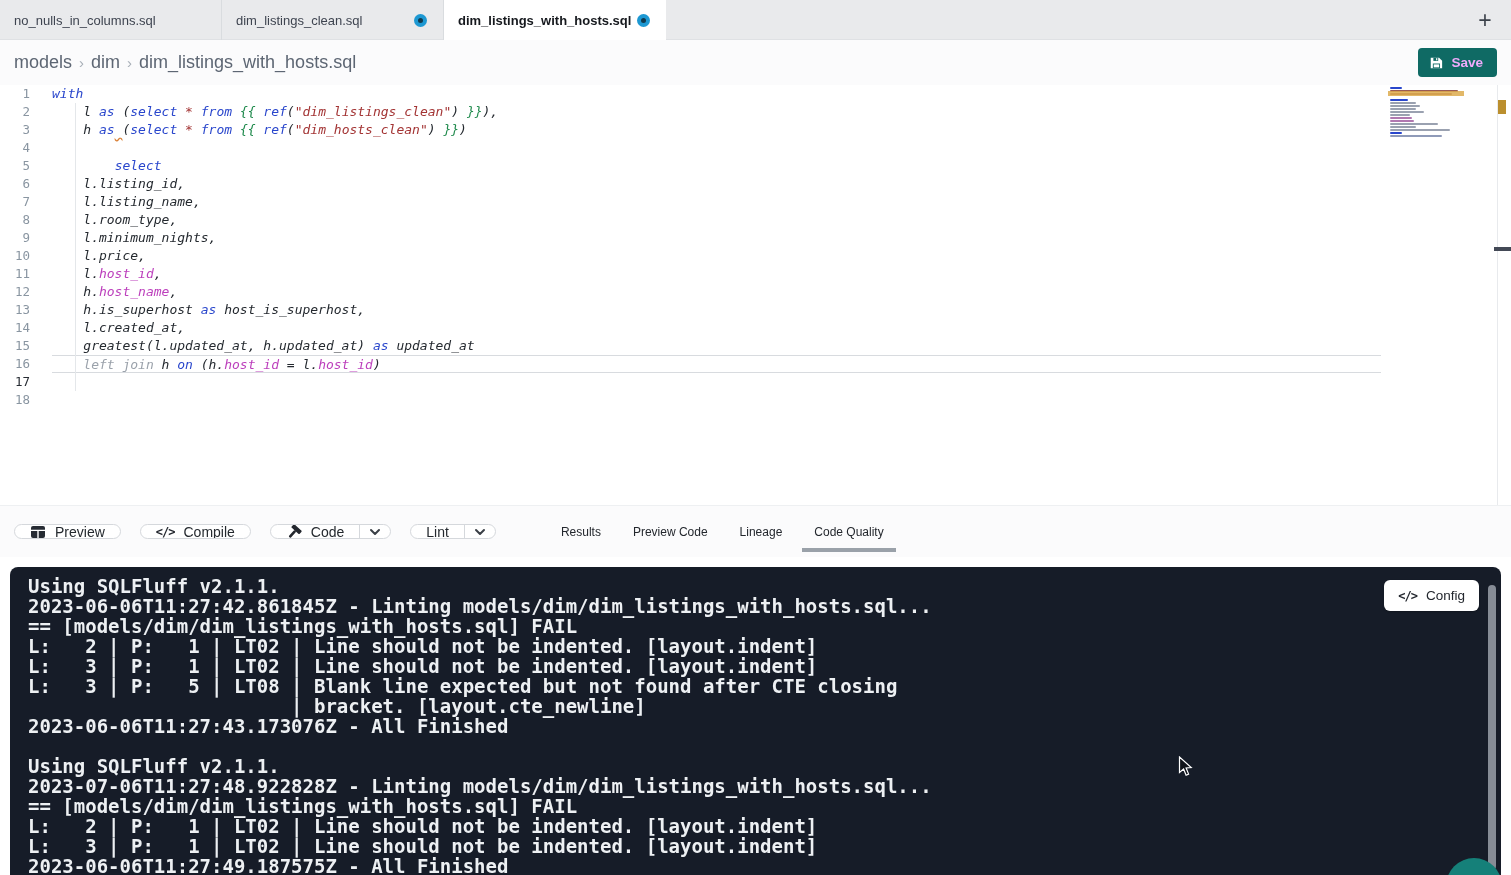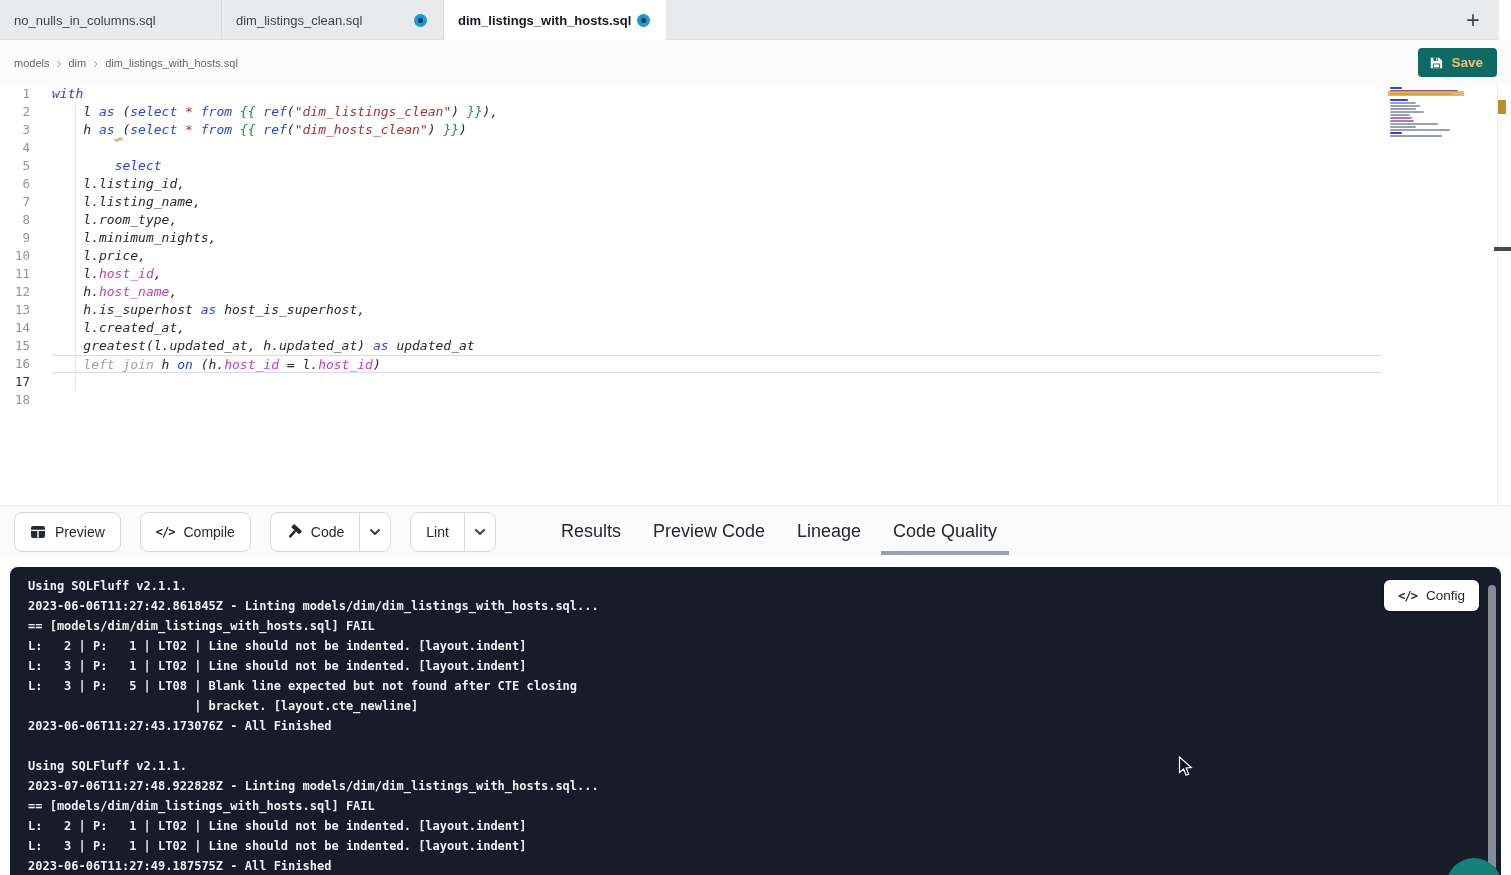--- a/index.html
+++ b/index.html
@@ -1,43 +1,43 @@
 <!DOCTYPE html>
 <html><head>
 <meta charset="utf-8">
 <style>
   * { margin:0; padding:0; box-sizing:border-box; }
   html,body { width:1511px; height:875px; overflow:hidden; background:#fff;
     font-family:"Liberation Sans", sans-serif; }
   .screen { position:relative; width:1511px; height:875px; overflow:hidden; }
 
   
-  .tabbar { position:absolute; top:0; left:0; right:12px; height:40px;
+  .tabbar { position:absolute; top:0; left:0; right:0; height:40px;
     background:#e9eaec; border-bottom:1px solid #dfe1e4; display:flex; }
   .tab { width:222px; height:40px; display:flex; align-items:center;
     padding:0 16px 0 14px; font-size:13px; color:#3e4450; cursor:pointer;
     border-right:1px solid #d9dcdf; white-space:nowrap; overflow:hidden; }
   .tab .tab-lbl { overflow:hidden; text-overflow:ellipsis; }
   .tab.active { background:#ffffff; border-right:none; font-weight:700; color:#15181d;
     height:41px; }
   .mod-dot { margin-left:auto; width:13px; height:13px; border-radius:50%;
     background:#1d98d2; flex:none; position:relative; }
   .mod-dot::after { content:''; position:absolute; left:4px; top:4px; width:5px; height:5px;
     border-radius:50%; background:#103a4e; }
   .new-tab { position:absolute; right:13px; top:7px; width:26px; height:26px;
     display:flex; align-items:center; justify-content:center; font-size:23px;
     font-weight:300; color:#3c424b; cursor:pointer; }
 
   
   .crumbbar { position:absolute; top:40px; left:0; right:0; height:45px;
     background:#fbfbfc; display:flex; align-items:center; padding:0 14px; }
-  .crumb { font-size:11px; color:#5d6673; }
+  .crumb { font-size:18px; color:#5d6673; }
   .crumb-sep { font-size:15px; color:#a7aeb7; margin:0 7px; line-height:1; }
   .save-btn { position:absolute; right:14px; top:8px; height:29px; padding:0 14px 0 11px;
-    background:#0f6a64; color:#fdba74; border:none; border-radius:4px; font-size:13.5px;
+    background:#0f6a64; color:#f0abfc; border:none; border-radius:4px; font-size:13.5px;
     font-weight:700; display:flex; align-items:center; gap:8px; cursor:pointer;
     font-family:"Liberation Sans",sans-serif; }
 
   
   .editor { position:absolute; top:85px; left:0; right:0; height:420px; background:#fff;
     display:flex; }
   .gutter { width:38px; padding-right:8px; flex:none; }
   .ln { height:18px; line-height:18px; text-align:right; font-size:12.5px;
     color:#8995a1; font-family:"DejaVu Sans Mono", monospace; }
   .ln.active { color:#272c33; }
@@ -66,38 +66,38 @@
     background:#e8eaed; }
   .marker-warn { position:absolute; left:1498px; top:100px; width:8px; height:14px;
     background:#bb8f2e; }
   .marker-dark { position:absolute; left:1494px; top:247px; width:17px; height:4px;
     background:#434956; }
 
   
   .toolbar { position:absolute; top:505px; left:0; right:0; height:52px;
     background:#fbfbfc; border-top:1px solid #eef0f2; display:flex; align-items:center;
     padding-left:14px; }
-  .btn { height:40px; background:#fff; border:1px solid #d5d8dc; border-radius:8px;
+  .btn { height:15px; background:#fff; border:1px solid #d5d8dc; border-radius:8px;
     display:flex; align-items:center; font-size:14px; color:#24292e; cursor:pointer;
     margin-right:19px; overflow:hidden; }
   .btn .seg { display:flex; align-items:center; gap:9px; padding:0 15px; height:100%; }
   .btn .chev { width:31px; height:100%; display:flex; align-items:center;
     justify-content:center; border-left:1px solid #d5d8dc; }
   .icon-code { font-family:"DejaVu Sans Mono", monospace; font-size:12px; font-weight:700;
     color:#23272e; letter-spacing:-1px; }
   .panel-tabs { display:flex; gap:32px; margin-left:46px; height:100%; align-items:center; }
-  .ptab { position:relative; font-size:18px; color:#23272d; cursor:pointer;
+  .ptab { position:relative; font-size:12px; color:#23272d; cursor:pointer;
     white-space:nowrap; }
   .ptab.active::after { content:''; position:absolute; left:-12px; right:-12px;
     bottom:-13px; height:4px; background:#9aa1a9; }
 
   
   .terminal { position:absolute; top:567px; left:10px; width:1491px; height:320px;
     background:#161c28; border-radius:8px; padding:9px 18px; overflow:hidden; }
-  .tline { white-space:pre; font-family:"DejaVu Sans Mono", monospace; font-size:12px;
+  .tline { white-space:pre; font-family:"DejaVu Sans Mono", monospace; font-size:19px;
     line-height:20px; font-weight:700; color:#edf0f3; }
   .config-btn { position:absolute; top:13px; right:22px; height:31px; padding:0 14px;
     background:#fff; border:none; border-radius:6px; font-size:13.5px; color:#23272e;
     display:flex; align-items:center; gap:9px; cursor:pointer;
     font-family:"Liberation Sans",sans-serif; box-shadow:0 1px 2px rgba(0,0,0,.25); }
   .term-scrollbar { position:absolute; top:18px; right:5px; width:8px; height:285px;
     border-radius:4px; background:#868c96; }
   .help-bubble { position:absolute; left:1446px; top:858px; width:56px; height:56px;
     border-radius:50%; background:#158079; }
   .mouse-cursor { position:absolute; left:1178px; top:756px; z-index:50;

